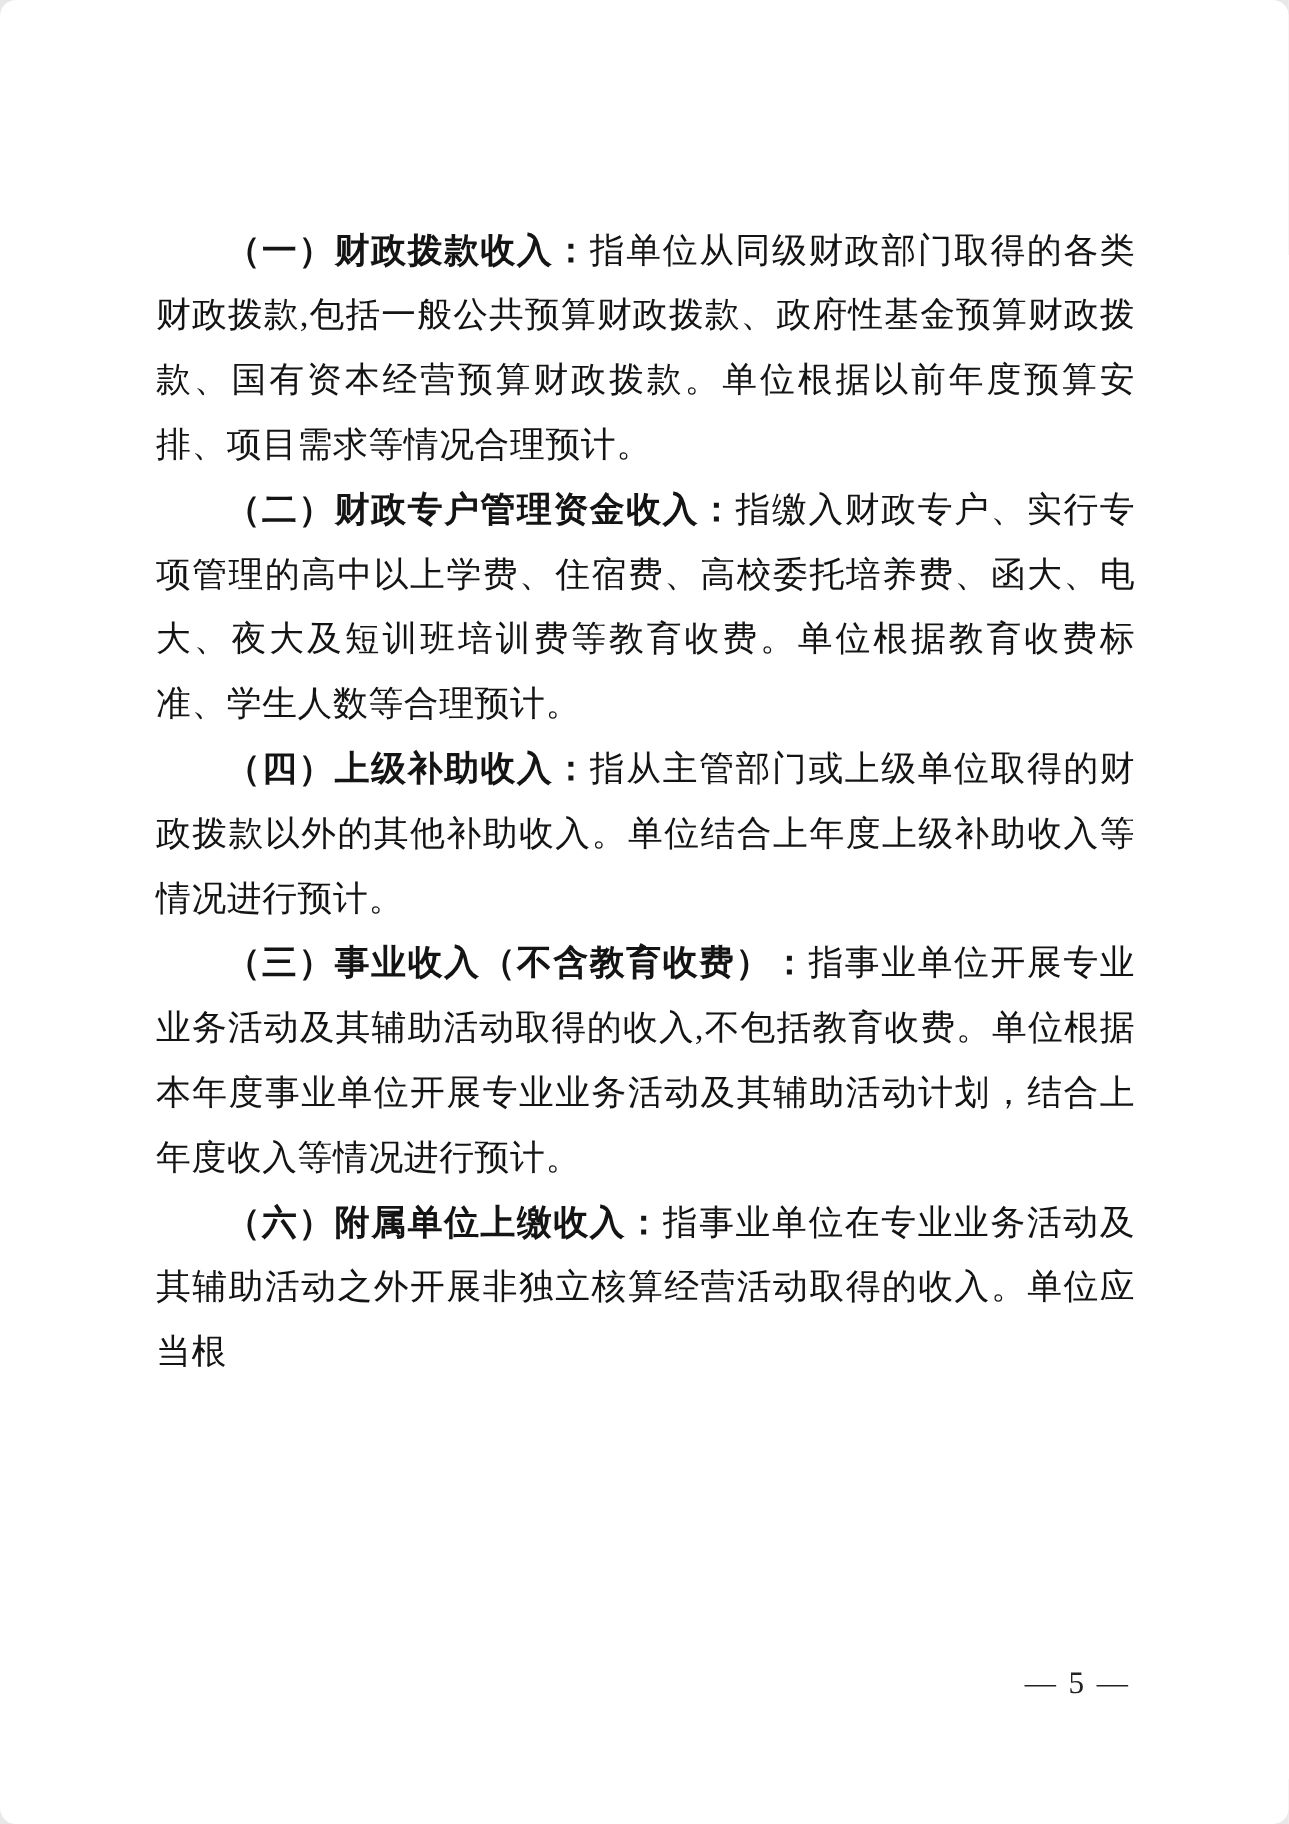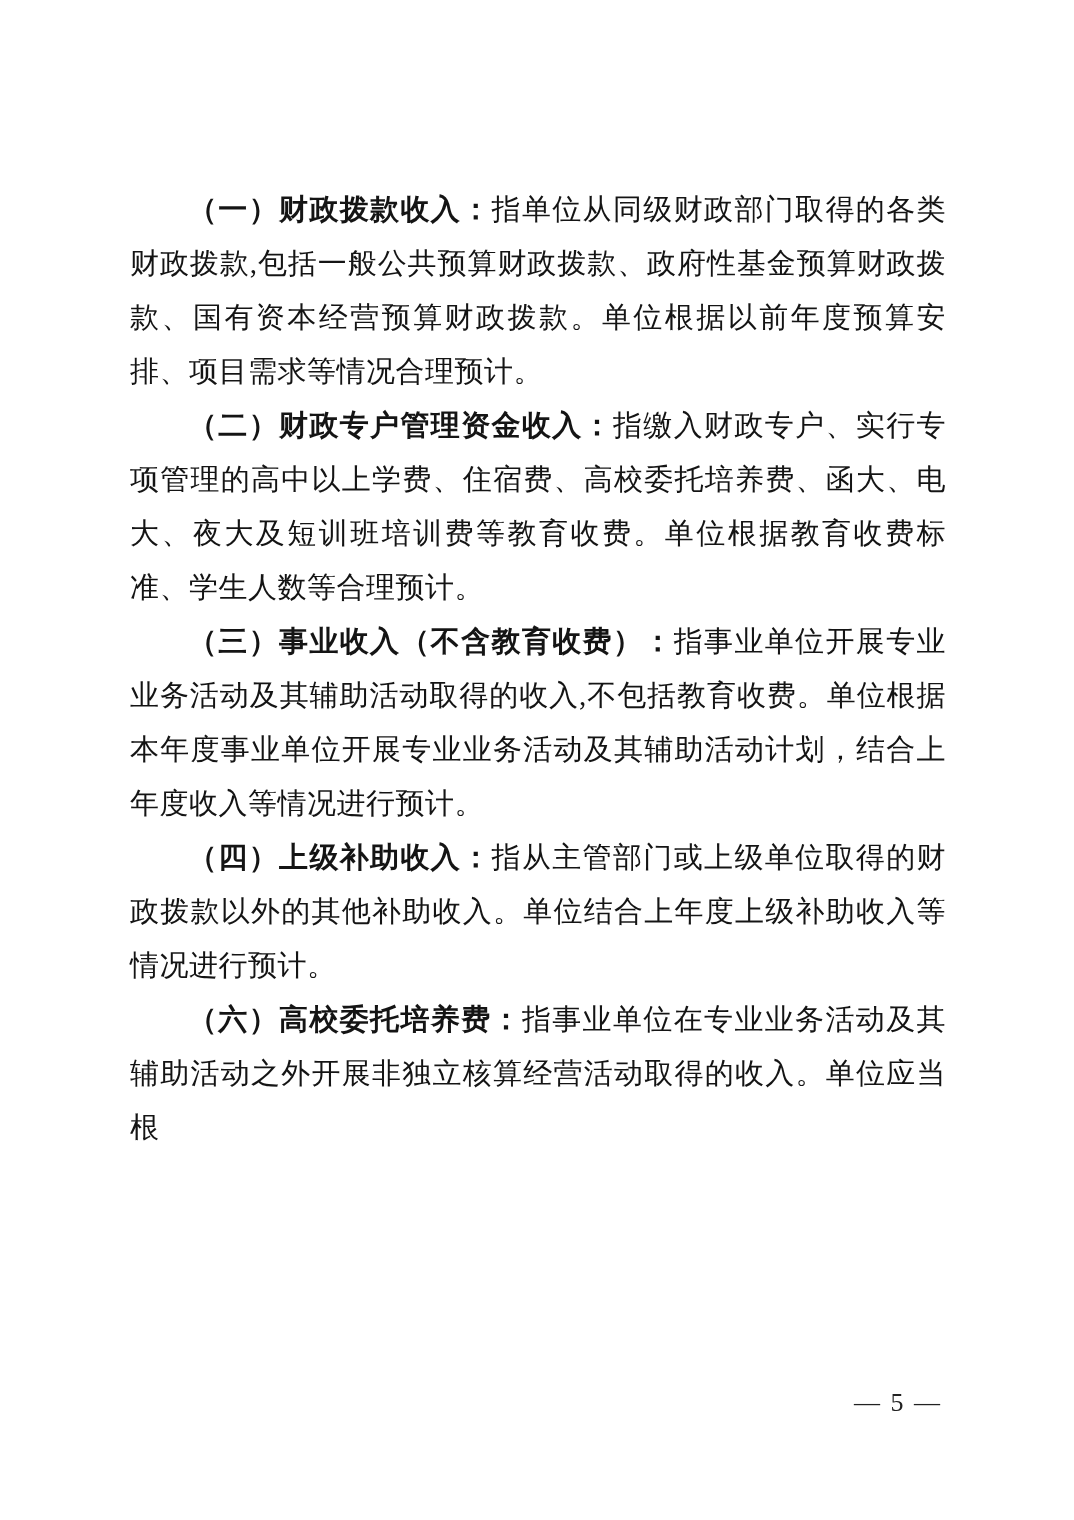--- a/index.html
+++ b/index.html
@@ -1,15 +1,15 @@
 <!DOCTYPE html>
 <html><head>
 <meta charset="utf-8">
 <style>
-  * { margin: 0; padding: 0; box-sizing: border-box; }
+  * { margin: 0; padding: 0; box-sizing: border-box; border-radius: 13px; }
   html, body {
     background: #e8e8e8;
     font-family: "Liberation Serif", "DejaVu Serif", serif;
   }
   .page {
     position: relative;
     width: 1074px;
     height: 1520px;
     background: #ffffff;
     color: #141414;
@@ -46,18 +46,18 @@
     white-space: nowrap;
   }
 </style>
 </head>
 <body>
 
 <div class="page">
   <div class="doc-body">
     <p><span class="para-heading">（一）财政拨款收入：</span><span class="para-body">指单位从同级财政部门取得的各类财政拨款,包括一般公共预算财政拨款、政府性基金预算财政拨款、国有资本经营预算财政拨款。单位根据以前年度预算安排、项目需求等情况合理预计。</span></p>
     <p><span class="para-heading">（二）财政专户管理资金收入：</span><span class="para-body">指缴入财政专户、实行专项管理的高中以上学费、住宿费、高校委托培养费、函大、电大、夜大及短训班培训费等教育收费。单位根据教育收费标准、学生人数等合理预计。</span></p>
+    <p><span class="para-heading">（四）上级补助收入：</span><span class="para-body">指从主管部门或上级单位取得的财政拨款以外的其他补助收入。单位结合上年度上级补助收入等情况进行预计。</span></p>
     <p><span class="para-heading">（三）事业收入（不含教育收费）：</span><span class="para-body">指事业单位开展专业业务活动及其辅助活动取得的收入,不包括教育收费。单位根据本年度事业单位开展专业业务活动及其辅助活动计划，结合上年度收入等情况进行预计。</span></p>
-    <p><span class="para-heading">（四）上级补助收入：</span><span class="para-body">指从主管部门或上级单位取得的财政拨款以外的其他补助收入。单位结合上年度上级补助收入等情况进行预计。</span></p>
-    <p><span class="para-heading">（六）高校委托培养费：</span><span class="para-body">指事业单位在专业业务活动及其辅助活动之外开展非独立核算经营活动取得的收入。单位应当根</span></p>
+    <p><span class="para-heading">（六）附属单位上缴收入：</span><span class="para-body">指事业单位在专业业务活动及其辅助活动之外开展非独立核算经营活动取得的收入。单位应当根</span></p>
   </div>
   <div class="page-number">— 5 —</div>
 </div>
 
 </body></html>

